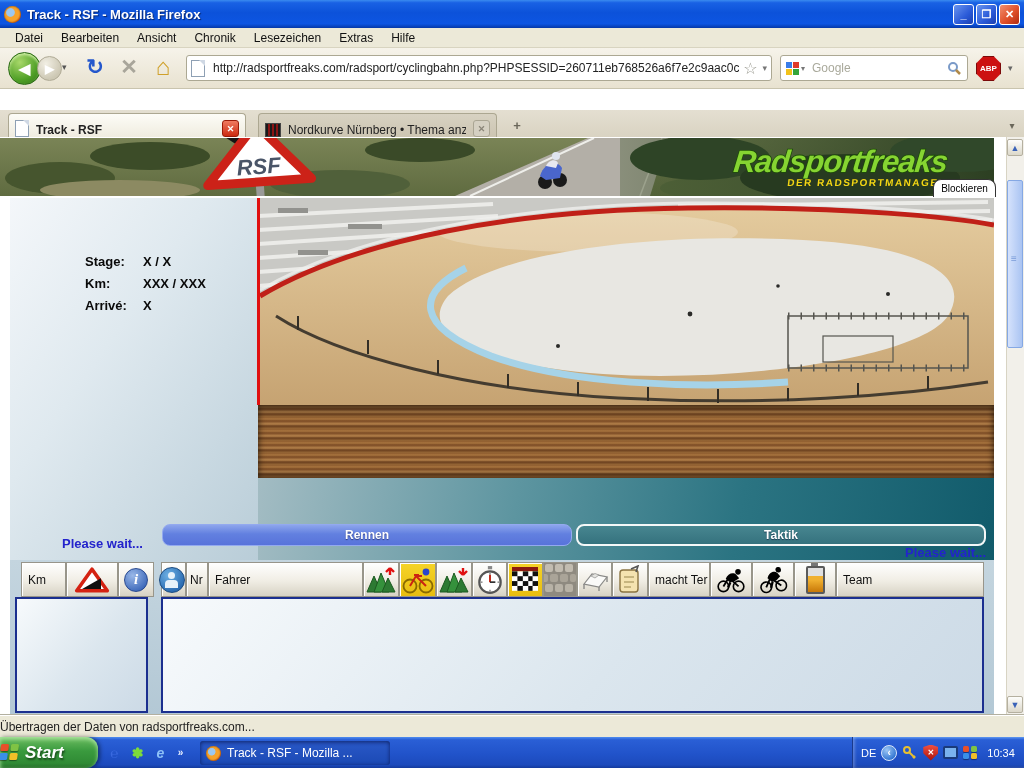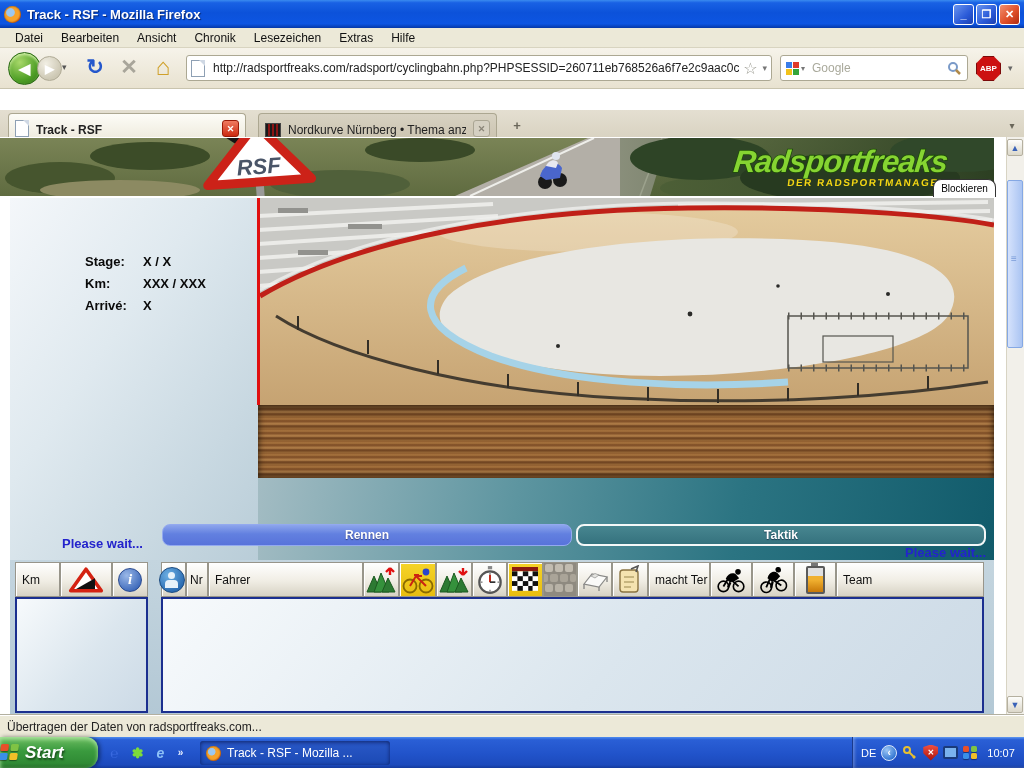--- a/index.html
+++ b/index.html
@@ -89,21 +89,21 @@
   
   .ic-person{width:24px;height:24px;border-radius:50%;background:radial-gradient(circle at 35% 30%,#6db0e4,#2a6ab0 75%);border:1px solid #1a4a80;position:relative}
   .ic-person:before{content:"";position:absolute;left:8px;top:4px;width:7px;height:7px;border-radius:50%;background:#e8f2fa}
   .ic-person:after{content:"";position:absolute;left:5px;top:12px;width:13px;height:8px;border-radius:4px 4px 0 0;background:#e8f2fa}
   .ic-info{width:22px;height:22px;border-radius:50%;background:radial-gradient(circle at 35% 30%,#9ab8e8,#3a66b8 80%);border:1px solid #2a4a90;color:#fff;font-family:"Liberation Serif",serif;font-style:italic;font-weight:bold;font-size:15px;display:flex;align-items:center;justify-content:center}
   .ic-battery{width:15px;height:24px;border:2px solid #5a5a5a;border-radius:2px;background:linear-gradient(180deg,#e0e0e0 0 32%,#f0b030 32% 50%,#c87808 100%);position:relative}
   .ic-battery:before{content:"";position:absolute;left:3px;top:-5px;width:7px;height:3px;background:#777}
   .cell-yellow{background:linear-gradient(180deg,#f5d428,#e8bc10)!important}
 
   
-  .statusbar{left:0;top:715px;width:1024px;height:22px;background:#ece9d8;border-top:1px solid #fff;box-shadow:0 -1px 0 #b3b0a0;display:flex;align-items:center;padding-left:7px;box-sizing:border-box}
+  .statusbar{left:0;top:715px;width:1024px;height:22px;background:#ece9d8;border-top:1px solid #fff;box-shadow:0 -1px 0 #b3b0a0;display:flex;align-items:center;box-sizing:border-box}
   .statusbar span{font-size:12px;color:#222}
 
   
   .taskbar{left:0;top:737px;width:1024px;height:31px;background:linear-gradient(180deg,#4f8df0 0%,#2a5fd6 9%,#2153ca 55%,#1c4abc 90%,#143a9c 100%)}
   .startbtn{left:0;top:0px;width:98px;height:31px;border-radius:0 12px 12px 0;background:linear-gradient(180deg,#6cbd62,#3a9a3e 45%,#2f8a34 85%,#256f2a);box-shadow:inset 0 2px 4px #aee8a2,2px 0 4px rgba(0,0,0,.45);display:flex;align-items:center;box-sizing:border-box}
   .startbtn .t{color:#fff;font-weight:bold;font-style:italic;font-size:17px;text-shadow:1px 2px 2px #1a4a1a;margin-left:6px}
   .winflag{width:19px;height:17px;display:grid;grid-template-columns:8px 8px;grid-template-rows:7px 7px;gap:1.5px;transform:skewX(-8deg)}
   .winflag i{border-radius:1.5px;display:block;box-shadow:0 1px 1px rgba(0,0,0,.4)}
   .qlicon{top:7px;width:17px;height:17px;display:flex;align-items:center;justify-content:center;font-size:14px;font-weight:bold}
   .taskbtn{left:200px;top:4px;width:190px;height:24px;border-radius:3px;background:linear-gradient(180deg,#2a59c8,#1b49b4);box-shadow:inset 0 1px 4px rgba(0,10,60,.7);display:flex;align-items:center;padding:0 6px;box-sizing:border-box}
@@ -333,21 +333,21 @@
         <span class="l">Arrivé:</span>
         <span>X</span>
       </div>
   </div>
 
   <div class="a wait" style="left:62px;top:536px">Please wait...</div>
   <div class="a rtab rennen">Rennen</div>
   <div class="a rtab taktik">Taktik</div>
   <div class="a wait" style="left:846px;top:545px;width:140px;text-align:right">Please wait...</div>
 
-  <div class="a hrow" style="left:15px">
+  <div class="a hrow" style="left:21px">
     <div class="hcell txt" style="width:45px">Km</div>
     <div class="hcell" style="width:52px">
       <svg width="36" height="28" viewBox="0 0 40 30">
         <polygon points="20,3 37,27 3,27" fill="#ffffff" stroke="#d42212" stroke-width="4" stroke-linejoin="round"></polygon>
         <polygon points="9,25 30,25 30,13" fill="#111111"></polygon>
       </svg>
     </div>
     <div class="hcell" style="width:36px">
       <div class="ic-info">i</div>
     </div>
@@ -521,17 +521,17 @@
         <line x1="11" y1="13" x2="13" y2="11" stroke="#e8c030" stroke-width="2"></line>
       </svg>
       <div class="trayic shield">✕</div>
       <div class="trayic monitor"></div>
       <div class="trayic winflag" style="transform:none;width:15px;height:14px;grid-template-columns:6px 6px;grid-template-rows:6px 6px">
         <i style="background:#e8502a"></i>
           <i style="background:#7fc344"></i>
           <i style="background:#3a8fe8"></i>
           <i style="background:#f0c028"></i>
       </div>
-      <span class="txt" style="margin-left:9px">10:07</span>
+      <span class="txt" style="margin-left:9px">10:34</span>
     </div>
   </div>
 
 </div>
 
 </body></html>

